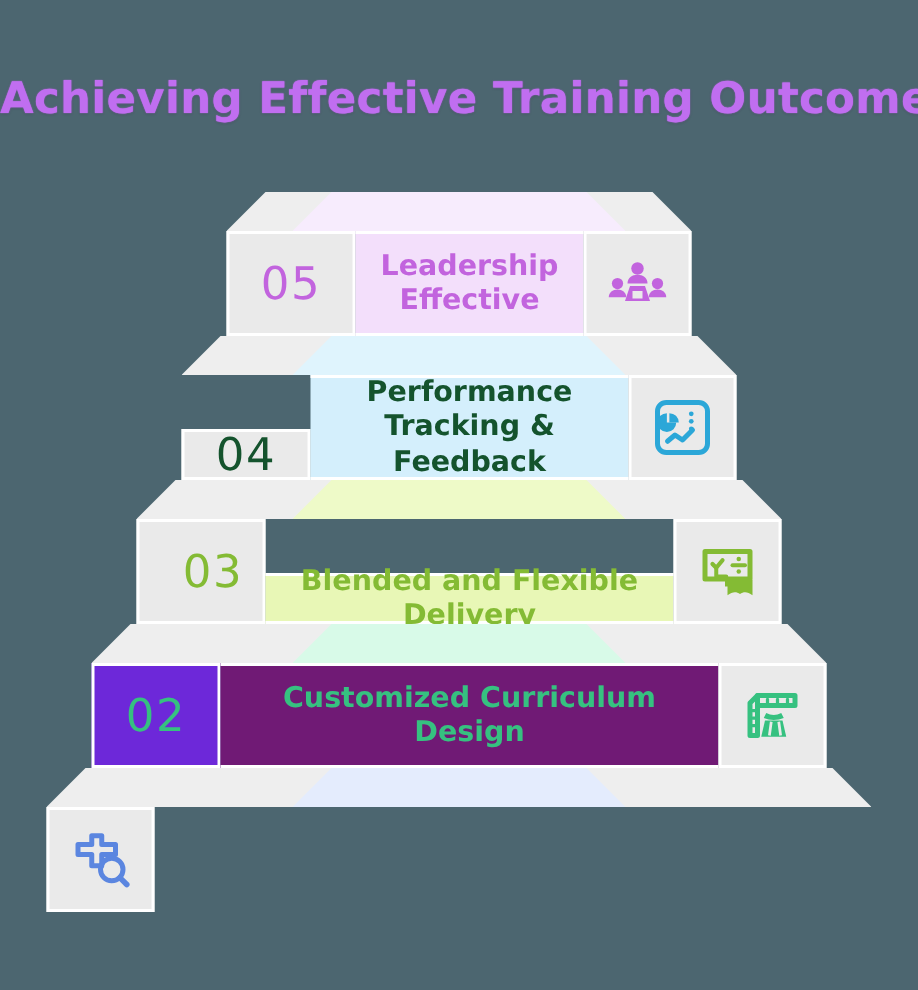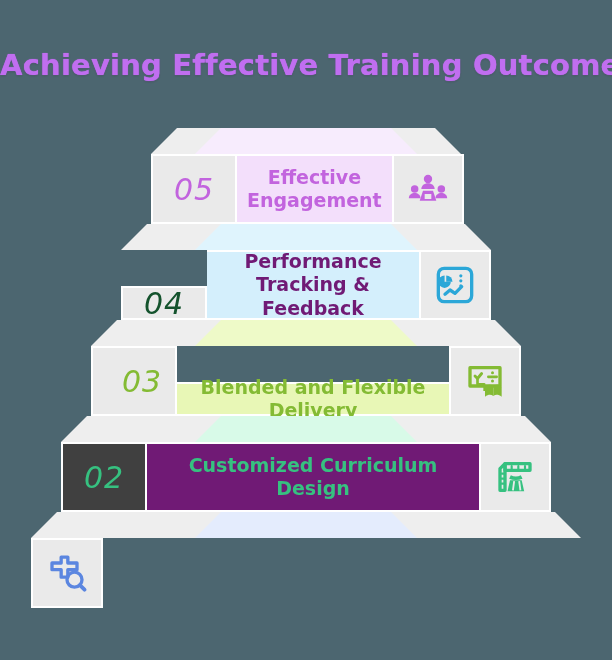--- a/index.html
+++ b/index.html
@@ -79,21 +79,20 @@
     background: #eaeaea;
     border: 2px solid #ffffff;
     box-sizing: border-box;
     display: flex;
     align-items: center;
     justify-content: center;
     font-family: "DejaVu Sans", sans-serif;
     font-weight: 400;
     font-size: 30px;
     letter-spacing: 1px;
-    font-style: italic;
   }
 
   .cell-text {
     flex: 1 1 auto;
     border: 2px solid #ffffff;
     border-left: none;
     border-right: none;
     box-sizing: border-box;
     display: flex;
     align-items: center;
@@ -133,21 +132,21 @@
 <div id="stairs">
 
   <div class="step" id="step-05">
     <div class="step-bevel" style="background: rgb(238, 238, 238);"></div>
     <div class="step-bevel-tint" style="left: 44px; width: 222px; background: rgb(247, 236, 253);"></div>
     <div class="step-face">
       <div class="cell-num" style="color: rgb(194, 100, 222); background: rgb(234, 234, 234);">
         <span>05</span>
       </div>
       <div class="cell-text" style="background: rgb(243, 223, 251); color: rgb(194, 100, 222);">
-        <span>Effective Engagement</span>
+        <span>Leadership Effective</span>
       </div>
       <div class="cell-icon" style="background: rgb(234, 234, 234); color: rgb(194, 100, 222);">
         <span>
           <svg width="40" height="40" viewBox="0 0 48 48" style="color: rgb(194, 100, 222);">
             <circle cx="24" cy="12" r="5" fill="currentColor"></circle>
             <path d="M16 24c0-4.4 3.6-7 8-7s8 2.6 8 7z" fill="currentColor"></path>
             <circle cx="8" cy="24" r="4.5" fill="currentColor"></circle>
             <path d="M1 35c0-4 3.2-6.3 7-6.3s7 2.3 7 6.3z" fill="currentColor"></path>
             <circle cx="40" cy="24" r="4.5" fill="currentColor"></circle>
             <path d="M33 35c0-4 3.2-6.3 7-6.3s7 2.3 7 6.3z" fill="currentColor"></path>
@@ -159,21 +158,21 @@
     </div>
   </div>
 
   <div class="step" id="step-04">
     <div class="step-bevel" style="background: rgb(238, 238, 238);"></div>
     <div class="step-bevel-tint" style="left: 74px; width: 222px; background: rgb(223, 244, 253);"></div>
     <div class="step-face">
       <div class="cell-num" style="color: #14532d; background: rgb(234, 234, 234); margin-top: 36px;">
         <span>04</span>
       </div>
-      <div class="cell-text" style="background: rgb(212, 239, 252); color: #701a75;">
+      <div class="cell-text" style="background: rgb(212, 239, 252); color: #14532d;">
         <span>Performance Tracking &amp; Feedback</span>
       </div>
       <div class="cell-icon" style="background: rgb(234, 234, 234); color: rgb(43, 167, 216);">
         <span>
           <svg width="40" height="40" viewBox="0 0 48 48" style="color: rgb(43, 167, 216);">
             <rect x="4" y="4" width="40" height="40" rx="7" ry="7" fill="none" stroke="currentColor" stroke-width="4"></rect>
             <path d="M19 20a7.5 7.5 0 1 1-7.5-7.5V20z" fill="currentColor"></path>
             <path d="M13.5 12.5A7.5 7.5 0 0 1 21 20h-7.5z" fill="currentColor"></path>
             <circle cx="31" cy="13" r="1.9" fill="currentColor"></circle>
             <circle cx="31" cy="19" r="1.9" fill="currentColor"></circle>
@@ -210,21 +209,21 @@
           </svg>
         </span>
       </div>
     </div>
   </div>
 
   <div class="step" id="step-02">
     <div class="step-bevel" style="background: rgb(238, 238, 238);"></div>
     <div class="step-bevel-tint" style="left: 134px; width: 222px; background: rgb(216, 250, 232);"></div>
     <div class="step-face">
-      <div class="cell-num" style="color: rgb(54, 193, 128); background: #404040;">
+      <div class="cell-num" style="color: rgb(54, 193, 128); background: #6d28d9;">
         <span>02</span>
       </div>
       <div class="cell-text" style="background: #701a75; color: rgb(54, 193, 128);">
         <span>Customized Curriculum Design</span>
       </div>
       <div class="cell-icon" style="background: rgb(234, 234, 234); color: rgb(54, 193, 128);">
         <span>
           <svg width="40" height="40" viewBox="0 0 48 48" style="color: rgb(54, 193, 128);">
             <path d="M12 8h30v8H12z" fill="none" stroke="currentColor" stroke-width="4" stroke-linejoin="round"></path>
             <path d="M20 11v3M28 11v3M36 11v3" stroke="currentColor" stroke-width="2.6" stroke-linecap="round"></path>

